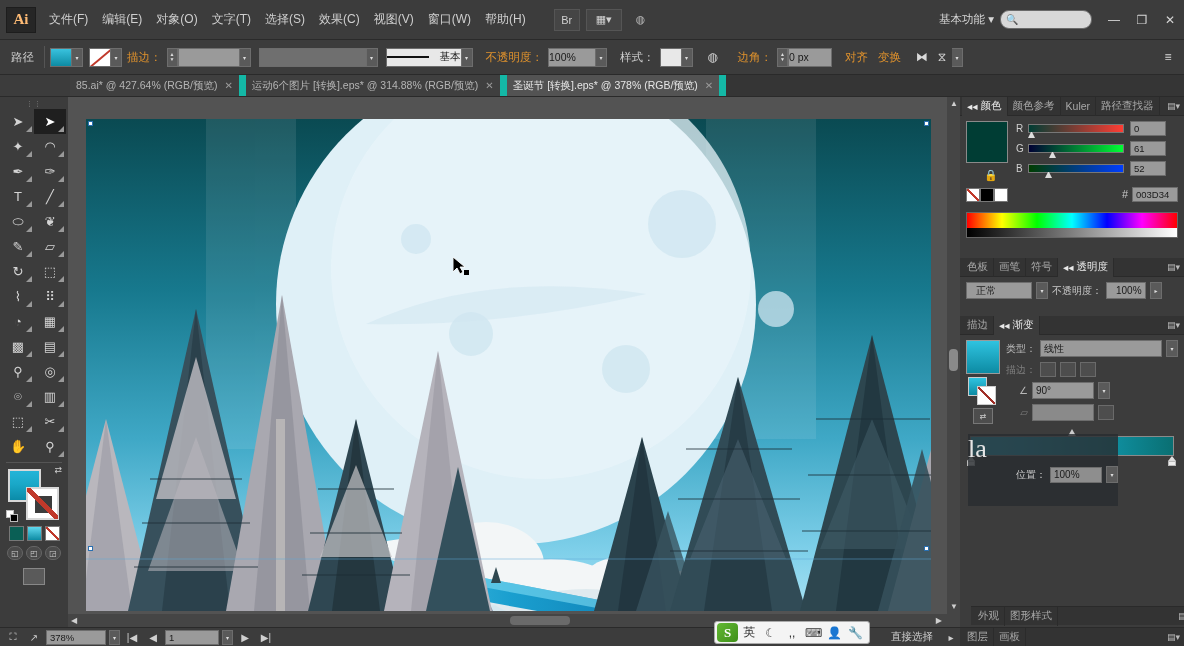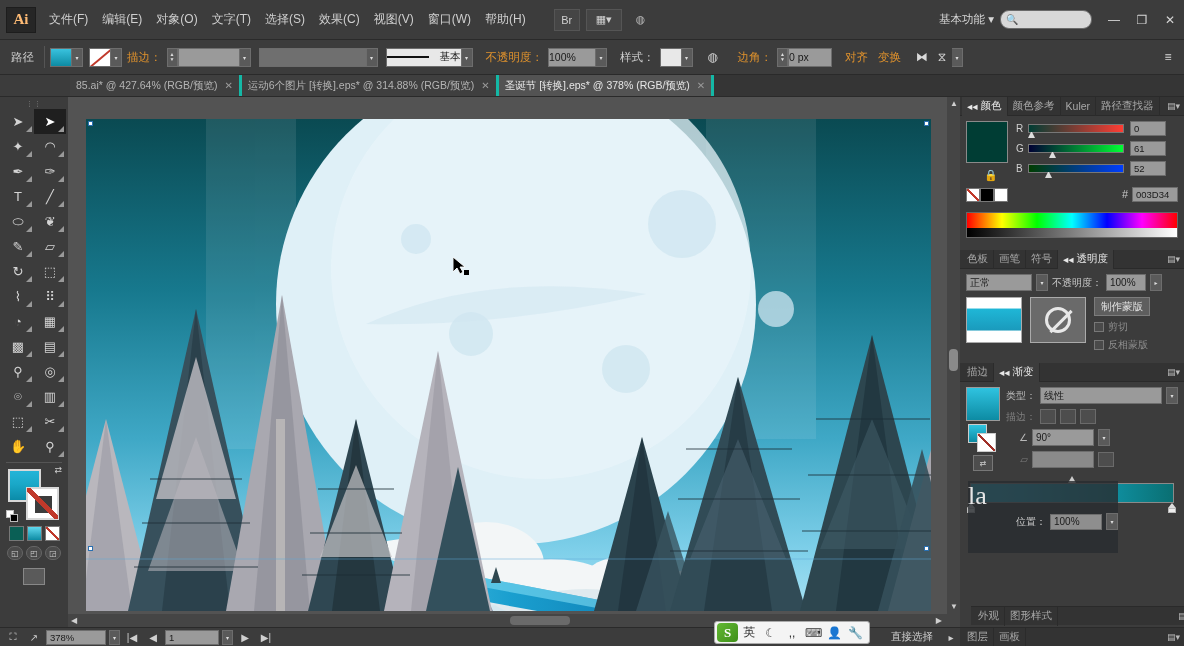--- a/index.html
+++ b/index.html
@@ -76,21 +76,21 @@
   }
   
   #doctabs{
     position:absolute;left:0;top:75px;width:1184px;height:22px;
     background:#353535;display:flex;align-items:flex-end;
     border-bottom:1px solid #2a2a2a;
   }
   #doctabs .spacer-left{ width:70px;height:100%;background:#3c3c3c; }
   .doctab{
     height:21px;display:flex;align-items:center;padding:0 6px;
-    background:#3f3f3f;border-right:3px solid #14b8a6;
+    background:#3f3f3f;border-right:7px solid #14b8a6;
     color:#b4b4b4;font-size:10.5px;white-space:nowrap;
   }
   .doctab.active{ background:#535353;color:#e6e6e6; }
   .doctab .xc{ margin-left:7px;font-size:10px;color:#9a9a9a; }
   
   #toolbar{
     position:absolute;left:0;top:97px;width:68px;height:530px;background:#3c3c3c;
     padding-top:3px;
   }
   #tb-handle{ height:9px;color:#888;font-size:7px;text-align:center;letter-spacing:1px; }
@@ -232,21 +232,21 @@
     position:relative;
   }
   #spectrum:after{
     content:"";position:absolute;left:0;right:0;bottom:0;height:9px;
     background:linear-gradient(90deg,#000,#fff);
   }
   
   .tp-row{ display:flex;align-items:center;gap:4px;margin-bottom:6px; }
   .mini-sel{
     height:17px;background:#9a9a9a;border:1px solid #6d6d6d;color:#1a1a1a;font-size:10px;
-    display:flex;align-items:center;padding:0 3px;
+    display:flex;align-items:center;padding:0 9px;
   }
   .mini-arrow{ width:12px;height:17px;background:#5a5a5a;border:1px solid #6d6d6d;
     display:flex;align-items:center;justify-content:center;color:#ddd;font-size:6px; }
   #tp-thumbs{ display:flex;gap:8px;align-items:flex-start; }
   #tp-art{
     width:56px;height:46px;border:1px solid #aaa;
     background:linear-gradient(180deg,#ffffff 0%,#ffffff 22%,#1fb6d6 26%,#1a9bbd 72%,#ffffff 76%,#ffffff 100%);
   }
   #tp-mask{
     width:56px;height:46px;border:1px solid #aaa;background:#6a6a6a;
@@ -696,55 +696,38 @@
         </div>
         <div id="hexrow">
           <span style="margin-right:4px;color:#c8c8c8">#</span>
           <span id="hexfield">003D34</span>
         </div>
       </div>
     </div>
     <div id="spectrum"></div>
   </div>
 
-  <div style="margin-top:12px">
+  <div style="margin-top:20px">
     <div class="pnl-tabs">
       <div class="pnl-tab">色板</div>
       <div class="pnl-tab">画笔</div>
       <div class="pnl-tab">符号</div>
       <div class="pnl-tab active">
         <span style="margin-right:3px">◂◂</span>
         <span>透明度</span>
       </div>
       <div class="pnl-menu">▤▾</div>
     </div>
     <div class="pnl-body">
       <div class="tp-row">
         <span class="mini-sel" style="width:66px">正常</span>
         <span class="mini-arrow">▾</span>
         <span style="color:#c8c8c8;font-size:10px">不透明度：</span>
         <span class="mini-sel" style="width:40px">100%</span>
         <span class="mini-arrow">▸</span>
-      </div>
-      <div id="tp-thumbs">
-        <div id="tp-art"></div>
-        <div id="tp-mask">
-          <div class="no"></div>
-        </div>
-        <div id="tp-right">
-          <div id="mk-mask">制作蒙版</div>
-          <div class="cbx">
-            <i></i>
-            <span>剪切</span>
-          </div>
-          <div class="cbx">
-            <i></i>
-            <span>反相蒙版</span>
-          </div>
-        </div>
       </div>
     </div>
   </div>
 
   <div style="margin-top:6px;position:relative">
     <div class="pnl-tabs">
       <div class="pnl-tab">描边</div>
       <div class="pnl-tab active">
         <span style="margin-right:3px">◂◂</span>
         <span>渐变</span>

